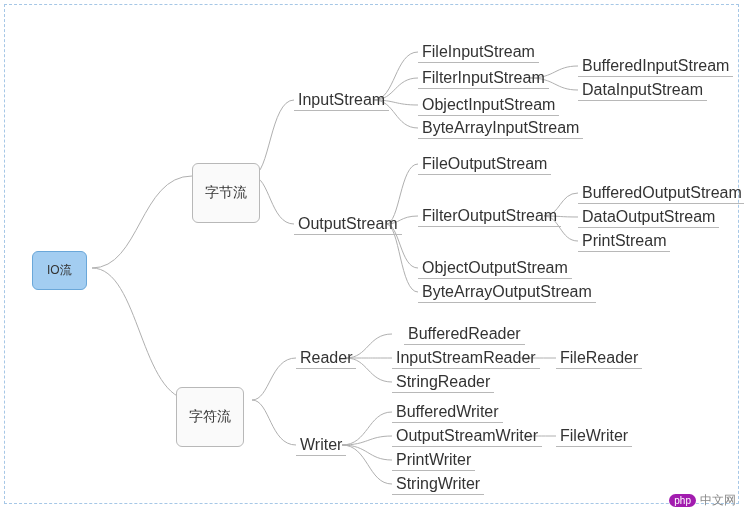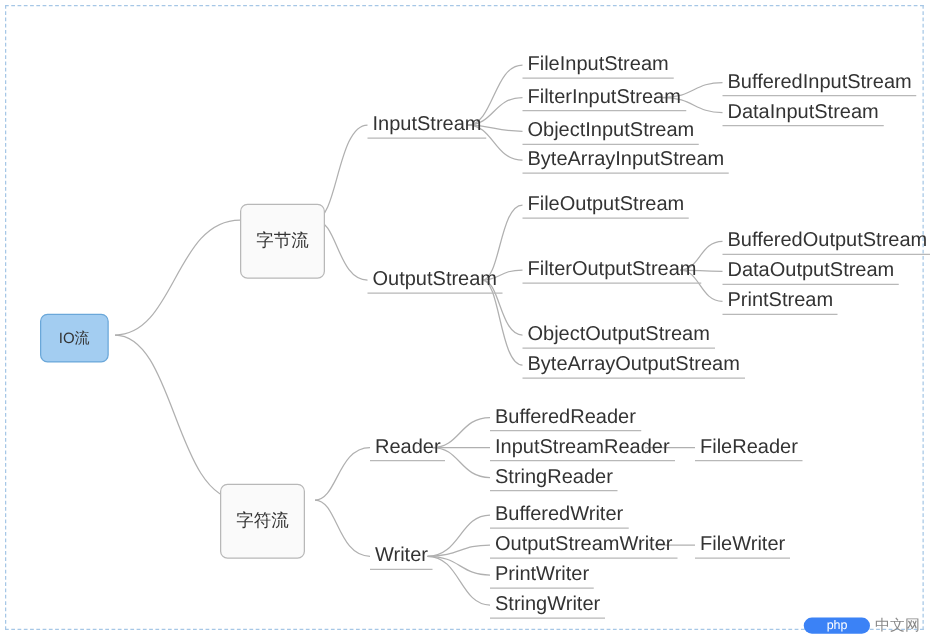--- a/index.html
+++ b/index.html
@@ -61,24 +61,24 @@
     position: absolute;
     right: 8px;
     bottom: 6px;
     font-size: 12px;
     color: #888;
     display: flex;
     align-items: center;
     gap: 4px;
   }
   .wm-badge {
-    background: #3b82f6;
+    background: #a21caf;
     color: #fff;
     border-radius: 10px;
-    padding: 1px 18px;
+    padding: 1px 5px;
     font-size: 10px;
   }
 </style>
 </head>
 <body>
 
 <div class="frame"></div>
 
 <svg>
 
@@ -140,21 +140,21 @@
 <div class="node leaf" style="left:578px; top:81px;">DataInputStream</div>
 
 <div class="node leaf" style="left:418px; top:155px;">FileOutputStream</div>
 <div class="node leaf" style="left:418px; top:207px;">FilterOutputStream</div>
 <div class="node leaf" style="left:418px; top:259px;">ObjectOutputStream</div>
 <div class="node leaf" style="left:418px; top:283px;">ByteArrayOutputStream</div>
 <div class="node leaf" style="left:578px; top:184px;">BufferedOutputStream</div>
 <div class="node leaf" style="left:578px; top:208px;">DataOutputStream</div>
 <div class="node leaf" style="left:578px; top:232px;">PrintStream</div>
 
-<div class="node leaf" style="left:392px; top:325px;text-align:center;">BufferedReader</div>
+<div class="node leaf" style="left:404px; top:325px;text-align:center;">BufferedReader</div>
 <div class="node leaf" style="left:392px; top:349px;">InputStreamReader</div>
 <div class="node leaf" style="left:392px; top:373px;">StringReader</div>
 <div class="node leaf" style="left:556px; top:349px;">FileReader</div>
 
 <div class="node leaf" style="left:392px; top:403px;">BufferedWriter</div>
 <div class="node leaf" style="left:392px; top:427px;">OutputStreamWriter</div>
 <div class="node leaf" style="left:392px; top:451px;">PrintWriter</div>
 <div class="node leaf" style="left:392px; top:475px;">StringWriter</div>
 <div class="node leaf" style="left:556px; top:427px;">FileWriter</div>
 

